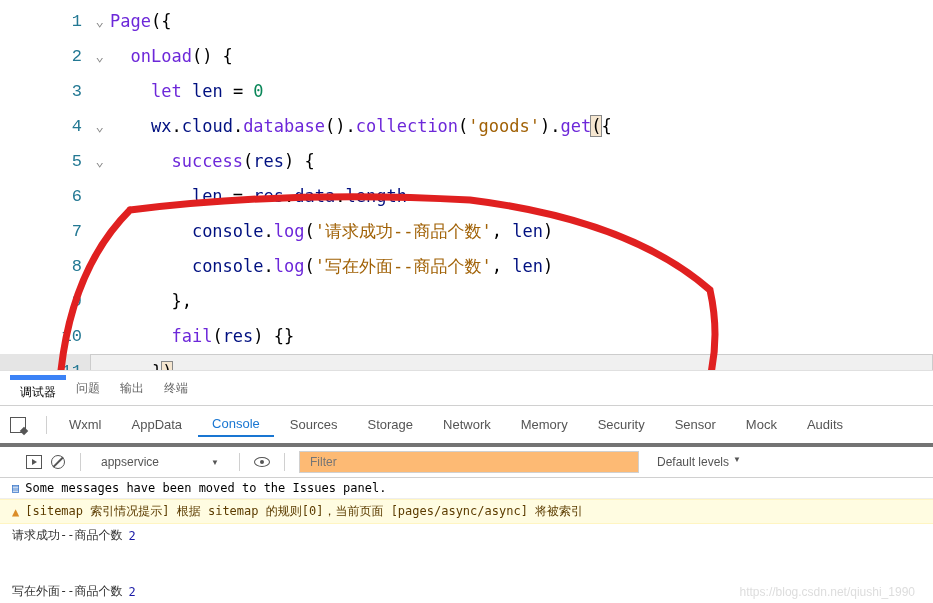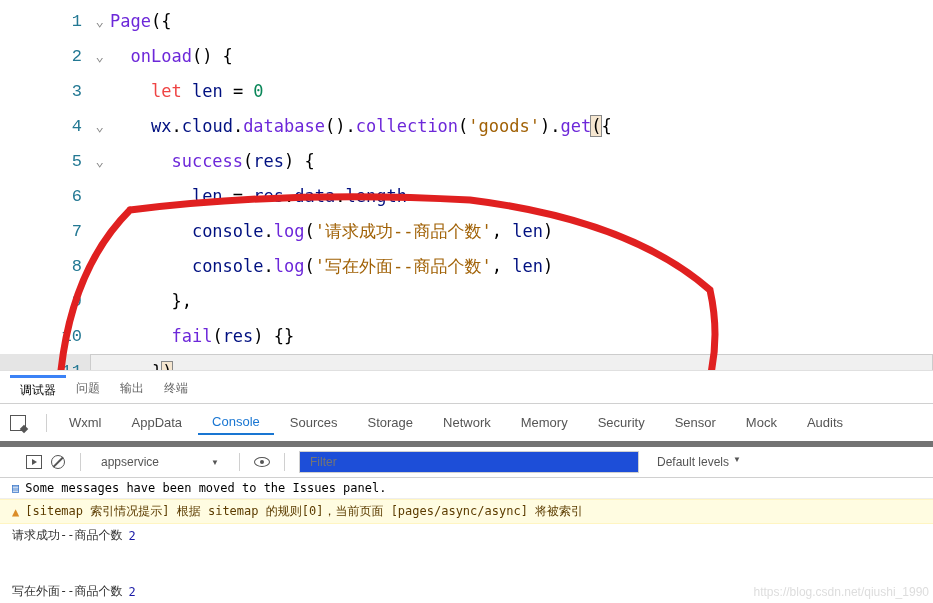--- a/index.html
+++ b/index.html
@@ -9,53 +9,53 @@
     .gutter { width: 90px; background: #fff; color: #808080; font-size: 17px; padding-top: 4px; user-select: none; }
     .line-num-row { display: flex; justify-content: flex-end; align-items: center; height: 35px; padding-right: 8px; position: relative; }
     .line-num { color: #237893; font-weight: 500; }
     .fold-icon { position: absolute; right: -14px; color: #888; font-size: 14px; cursor: pointer; }
     .line-selected { background: #e5e5e5; }
     
     .code-area { flex: 1; padding-top: 4px; font-size: 17px; line-height: 35px; font-family: Consolas, monospace; position: relative; }
     .code-line { height: 35px; white-space: pre; padding-left: 20px; }
     .line-highlight { background: #f0f0f0; border: 1px solid #ccc; }
     
-    .kw { color: #ef4444; }
+    .kw { color: #6d28d9; }
     .fn { color: #6d28d9; }
     .var { color: #001080; }
     .str { color: #a16207; }
     .num { color: #098658; }
     .punct { color: #000; }
     .prop { color: #001080; }
     .bracket-match { background: #f5e6d0; outline: 1px solid #888; }
     
     
     .panel-tabs { display: flex; border-top: 1px solid #e0e0e0; padding: 4px 10px 0; font-family: -apple-system, "Segoe UI", sans-serif; font-size: 12px; color: #666; }
     .panel-tab { padding: 4px 10px; cursor: pointer; border-top: 1px solid transparent; }
-    .panel-tab.active { color: #000; border-top: 3px solid #3b82f6; }
+    .panel-tab.active { color: #000; border-top: 5px solid #3b82f6; }
     
     .devtools { border-top: 1px solid #d0d0d0; font-family: -apple-system, "Segoe UI", sans-serif; }
-    .devtools-tabs { display: flex; align-items: center; padding: 6px 10px; gap: 2px; font-size: 13px; color: #555; border-bottom: 6px solid #737373; }
+    .devtools-tabs { display: flex; align-items: center; padding: 6px 10px; gap: 2px; font-size: 13px; color: #555; border-bottom: 4px solid #737373; }
     .devtools-tabs .tab { padding: 4px 14px; cursor: pointer; }
     .devtools-tabs .tab.active { color: #1976d2; border-bottom: 2px solid #1976d2; }
     .inspector-icon { width: 16px; height: 16px; border: 1px solid #555; position: relative; margin-right: 12px; }
     .inspector-icon::after { content: ''; position: absolute; width: 6px; height: 6px; background: #555; bottom: -2px; right: -2px; transform: rotate(45deg); }
     .devtools-sep { width: 1px; height: 18px; background: #d0d0d0; margin: 0 6px; }
     
     .console-toolbar { display: flex; align-items: center; padding: 4px 26px; gap: 8px; font-size: 12px; color: #555; border-bottom: 1px solid #d0d0d0; }
     .tb-icon { width: 16px; height: 16px; display: flex; align-items: center; justify-content: center; cursor: pointer; }
     .clear-icon { width: 14px; height: 14px; border: 1.5px solid #555; border-radius: 50%; position: relative; }
     .clear-icon::after { content: ''; position: absolute; width: 14px; height: 1.5px; background: #555; top: 50%; left: 50%; transform: translate(-50%, -50%) rotate(-45deg); }
     .play-box { width: 18px; height: 14px; border: 1px solid #555; display: flex; align-items: center; justify-content: center; }
     .play-box::after { content: ''; border-left: 5px solid #555; border-top: 3px solid transparent; border-bottom: 3px solid transparent; }
     .eye-icon { width: 16px; height: 10px; border: 1px solid #555; border-radius: 50%; position: relative; }
     .eye-icon::after { content: ''; position: absolute; width: 4px; height: 4px; background: #555; border-radius: 50%; top: 2px; left: 5px; }
     .ctx-select { display: flex; align-items: center; gap: 4px; padding: 2px 6px; cursor: pointer; min-width: 130px; }
     .ctx-select::after { content: '▼'; font-size: 8px; color: #555; margin-left: auto; }
-    .filter-input { flex: 1; max-width: 340px; border: 1px solid #d0d0d0; padding: 3px 10px; font-size: 12px; background: #1d4ed8; outline: none; }
+    .filter-input { flex: 1; max-width: 340px; border: 1px solid #d0d0d0; padding: 3px 10px; font-size: 12px; background: #fdba74; outline: none; }
     .levels { display: flex; align-items: flex-start; gap: 4px; cursor: pointer; margin-left: 10px; }
     .levels::after { content: '▼'; font-size: 8px; color: #555; }
     
     .console-msgs { font-family: Consolas, monospace; font-size: 12px; }
     .msg { padding: 3px 12px; display: flex; align-items: center; gap: 6px; }
     .msg-info { color: #333; }
     .msg-warn { background: #fffce1; color: #5c3c00; border-top: 1px solid #fff5c2; border-bottom: 1px solid #fff5c2; }
     .msg-issue { border-bottom: 1px solid #eee; }
     .msg-icon-warn { color: #db8d28; }
     .msg .val-num { color: #1a1aa6; }
@@ -179,16 +179,16 @@
       <span class="msg-icon-warn">▲</span>
       <span>[sitemap 索引情况提示] 根据 sitemap 的规则[0]，当前页面 [pages/async/async] 将被索引</span>
     </div>
     <div class="msg msg-info">
       <span>请求成功--商品个数</span>
       <span class="val-num">2</span>
     </div>
     <div class="msg msg-info" style="position:relative;margin-top:33px;">
       <span>写在外面--商品个数</span>
       <span class="val-num">2</span>
-      <span style="position:absolute; right:4px; color:#ddd; font-family:sans-serif;">https://blog.csdn.net/qiushi_1990</span>
+      <span style="position:absolute; right:18px; color:#ddd; font-family:sans-serif;">https://blog.csdn.net/qiushi_1990</span>
     </div>
   </div>
 </div>
 
 </body></html>

